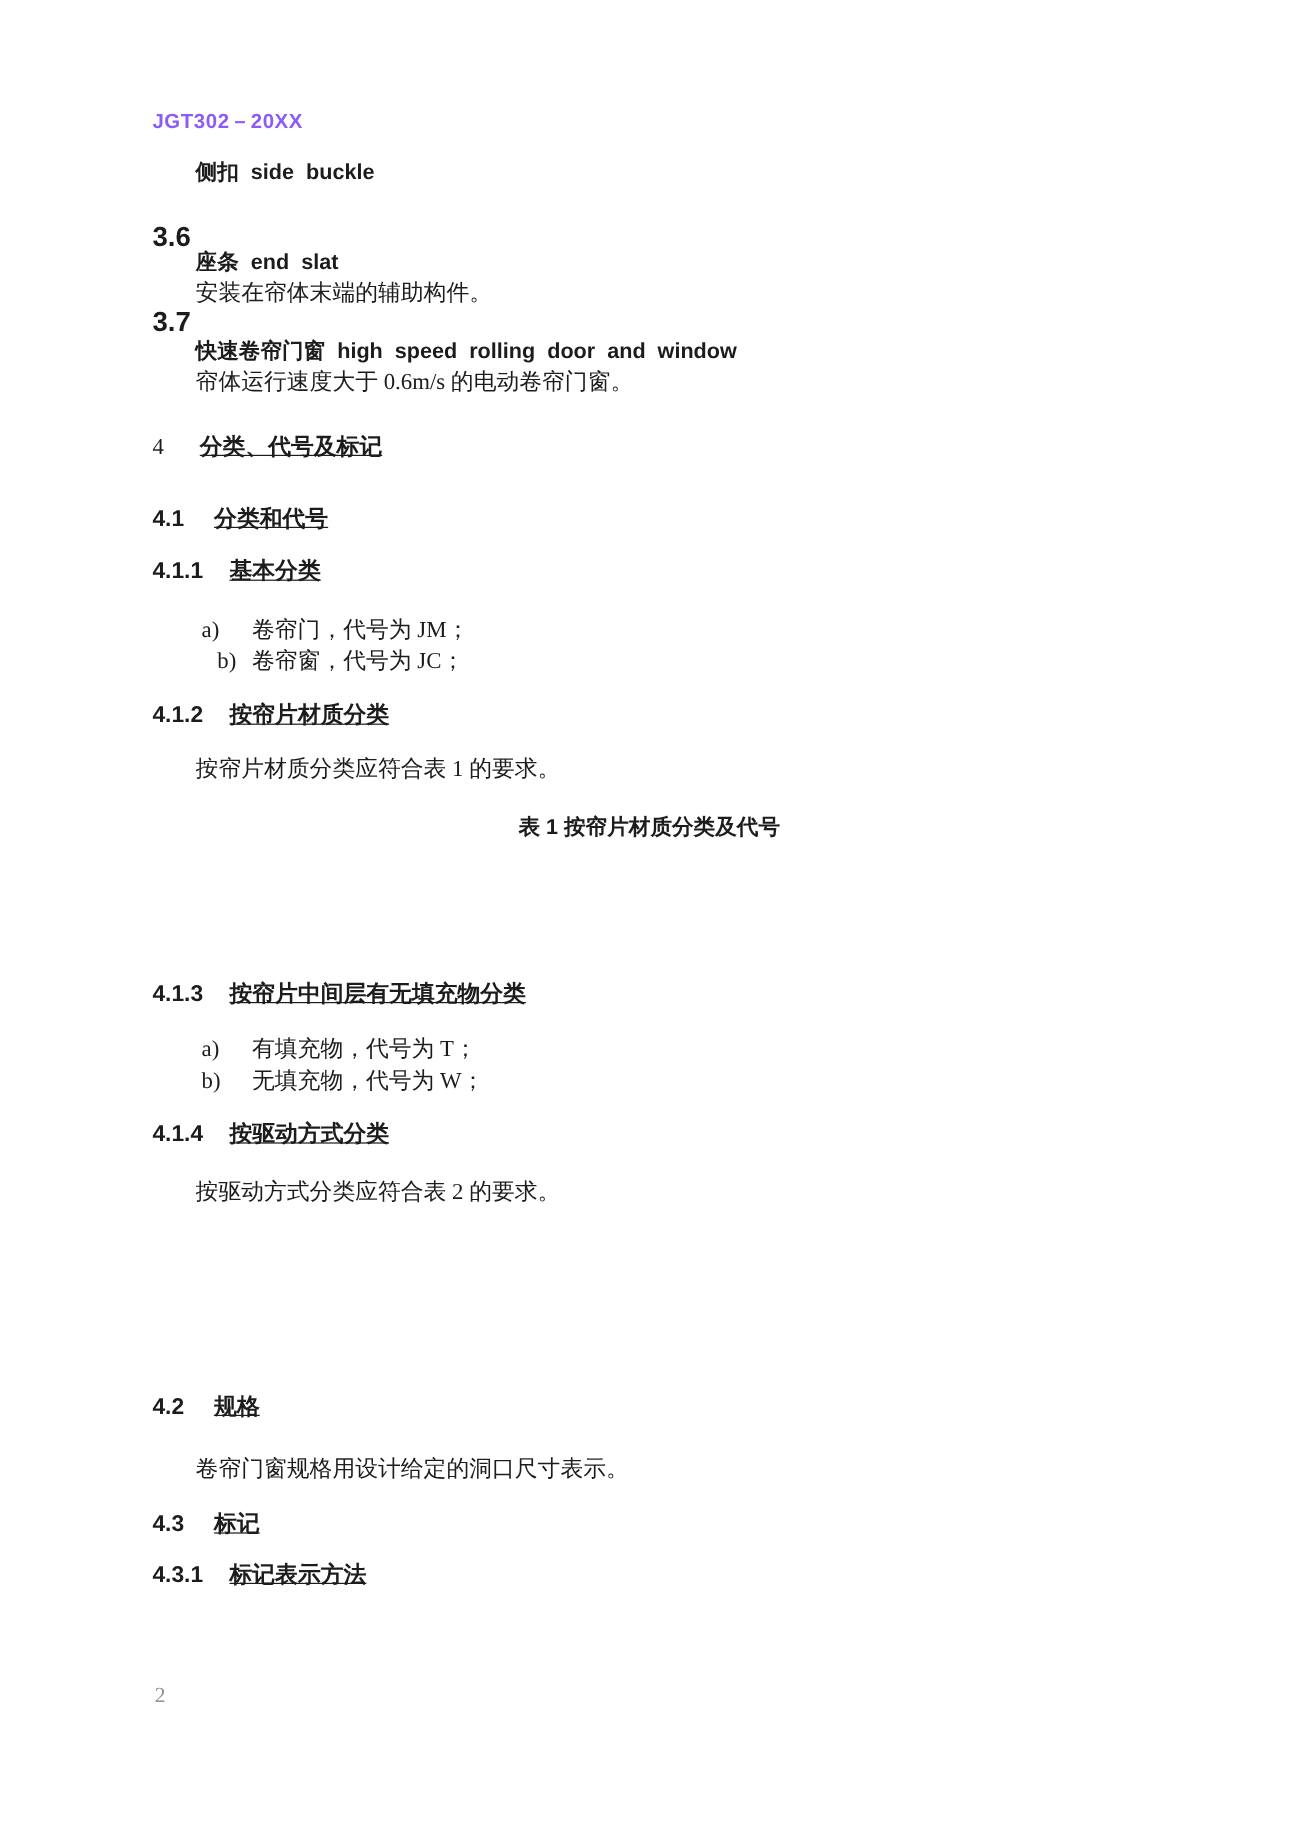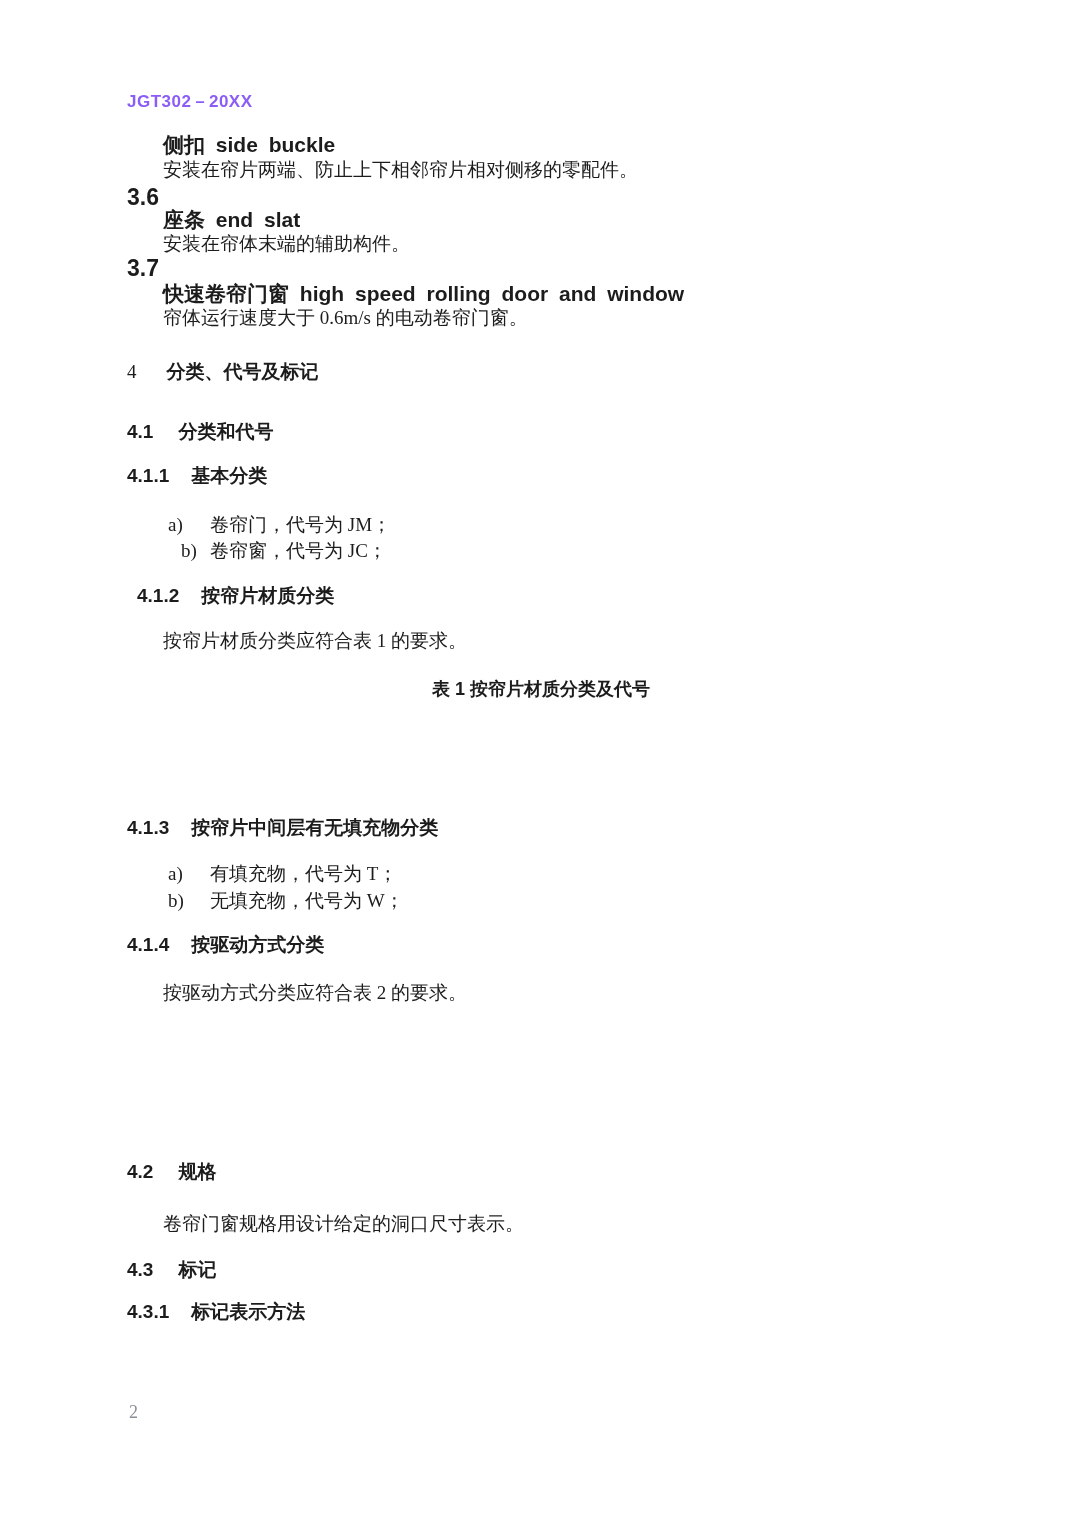--- a/index.html
+++ b/index.html
@@ -30,40 +30,41 @@
     font-family: "Liberation Sans", "DejaVu Sans", sans-serif;
     font-weight: 700;
     font-size: 17px;
     letter-spacing: 0.5px;
     color: #8b5cf6;
   }
 
   .term-title {
     font-family: "Liberation Sans", "DejaVu Sans", sans-serif;
     font-weight: 700;
-    font-size: 21px;
+    font-size: 18px;
     word-spacing: 5px;
     white-space: nowrap;
     text-align: center;
   }
   .body-text {
     font-family: "Liberation Serif", "DejaVu Serif", serif;
     font-size: 19px;
     white-space: nowrap;
   }
   .clause-num {
     font-family: "Liberation Sans", "DejaVu Sans", sans-serif;
     font-weight: 700;
     font-size: 23px;
   }
   .heading {
     font-family: "Liberation Sans", "DejaVu Sans", sans-serif;
     font-weight: 700;
     font-size: 19px;
     white-space: nowrap;
+    text-decoration: underline;
   }
   .heading .num { display: inline-block; margin-right: 25px; }
   .heading .num.serif-num {
     font-family: "Liberation Serif", "DejaVu Serif", serif;
     font-weight: 400;
     font-size: 19px;
     margin-right: 30px;
   }
 
   .list-row { white-space: nowrap; font-size: 19px; }
@@ -109,21 +110,20 @@
 </style>
 </head>
 <body>
 
 <div class="page">
   <div class="content">
 
     <div class="abs doc-header" style="top:90px; left:0;">JGT302－20XX</div>
 
     <div class="abs term-title" style="top:131px; left:36px;">侧扣 side buckle</div>
-    <div class="abs body-text" style="top:157px; left:36px;">安装在帘片两端、防止上下相邻帘片相对侧移的零配件。</div>
 
     <div class="abs clause-num" style="top:184px; left:0;">3.6</div>
     <div class="abs term-title" style="top:206px; left:36px;">座条 end slat</div>
     <div class="abs body-text" style="top:231px; left:36px;">安装在帘体末端的辅助构件。</div>
 
     <div class="abs clause-num" style="top:255px; left:0;">3.7</div>
     <div class="abs term-title" style="top:280px; left:36px;">快速卷帘门窗 high speed rolling door and window</div>
     <div class="abs body-text" style="top:305px; left:36px;">帘体运行速度大于 0.6m/s 的电动卷帘门窗。</div>
 
     <div class="abs heading" style="top:359px; left:0;">
@@ -138,21 +138,21 @@
       <span class="num" style="margin-right:22px;">4.1.1</span><span>基本分类</span>
     </div>
 
     <div class="abs list-row" style="top:512px; left:41px;">
       <span class="label">a)</span><span class="text">卷帘门，代号为 JM；</span>
     </div>
     <div class="abs list-row" style="top:538px; left:41px;text-align:center;">
       <span class="label">b)</span><span class="text">卷帘窗，代号为 JC；</span>
     </div>
 
-    <div class="abs heading" style="top:583px; left:10px;text-align:right;">
+    <div class="abs heading" style="top:583px; left:0;text-align:right;">
       <span class="num" style="margin-right:22px;">4.1.2</span><span>按帘片材质分类</span>
     </div>
 
     <div class="abs body-text" style="top:628px; left:36px;">按帘片材质分类应符合表 1 的要求。</div>
 
     <div class="abs table-caption" style="top:677px; left:0;">表 1 按帘片材质分类及代号</div>
 
 
     <div class="abs heading" style="top:815px; left:0;">
       <span class="num" style="margin-right:22px;">4.1.3</span><span>按帘片中间层有无填充物分类</span>

